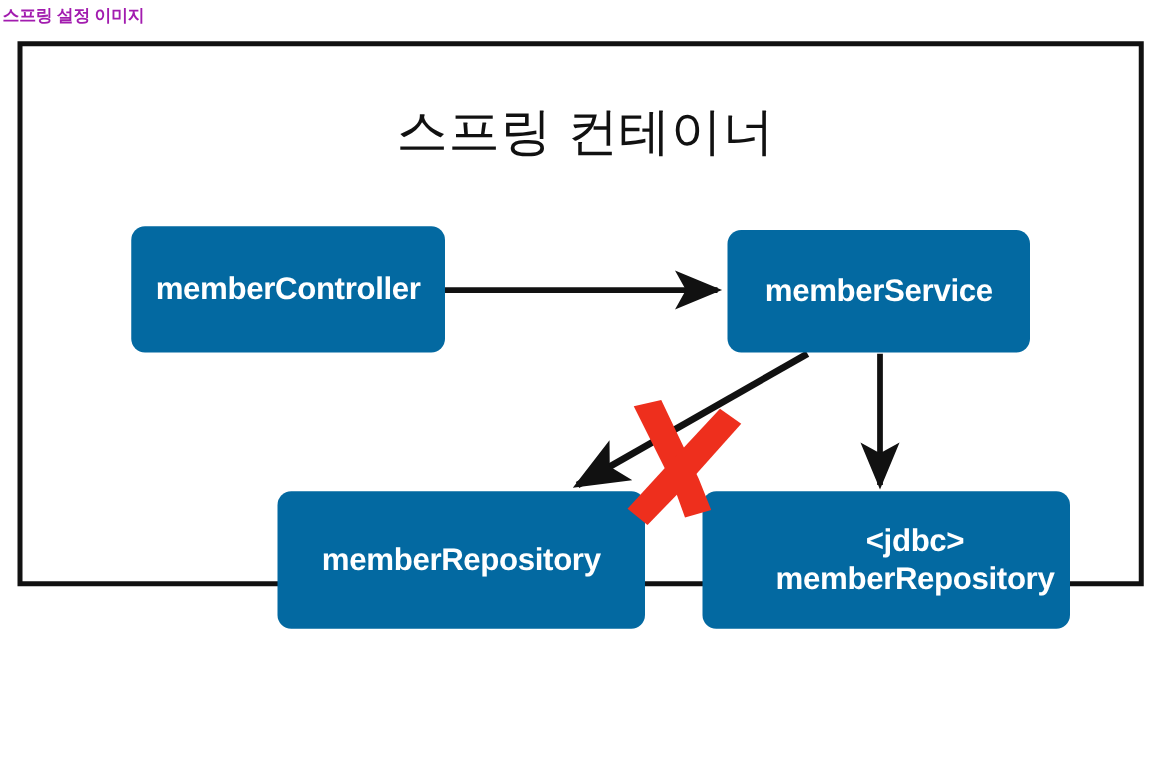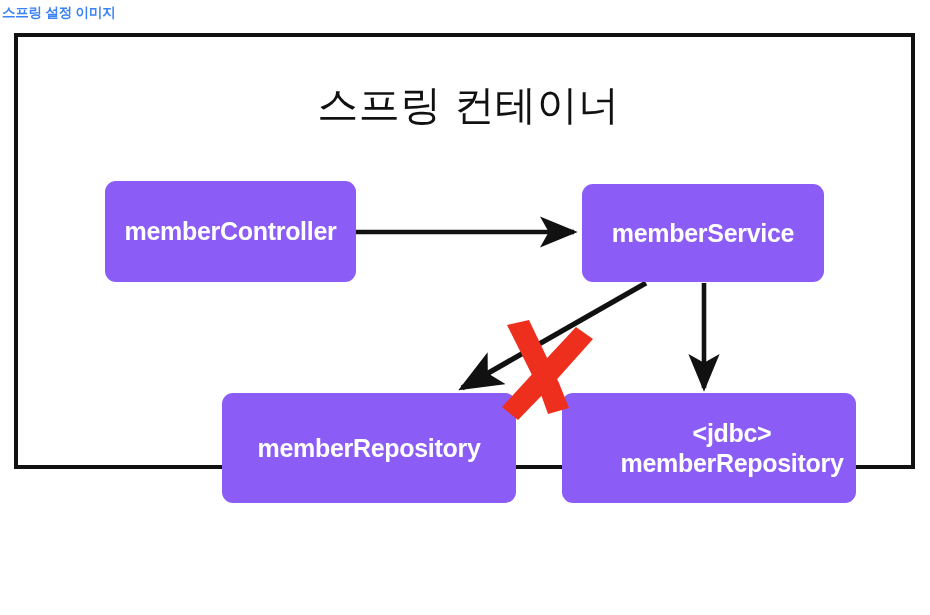--- a/index.html
+++ b/index.html
@@ -18,21 +18,21 @@
   }
 
   
   #caption {
     position: absolute;
     left: 2px;
     top: 4px;
     font-size: 13.5px;
     font-weight: bold;
     letter-spacing: -0.2px;
-    color: #3b82f6;
+    color: #a21caf;
     white-space: nowrap;
   }
 
   
   #container-frame {
     position: absolute;
     left: 14px;
     top: 33px;
     width: 901px;
     height: 436px;
@@ -52,21 +52,21 @@
     font-weight: 400;
     line-height: 1.1;
     color: #111111;
     letter-spacing: 0.5px;
   }
 
   
   .bean-box {
     position: absolute;
     box-sizing: border-box;
-    background: #8b5cf6;
+    background: #0369a1;
     border-radius: 11px;
     color: #ffffff;
     display: flex;
     flex-direction: column;
     align-items: center;
     justify-content: center;
     text-align: center;
     font-weight: bold;
     font-size: 25px;
     line-height: 1.22;

